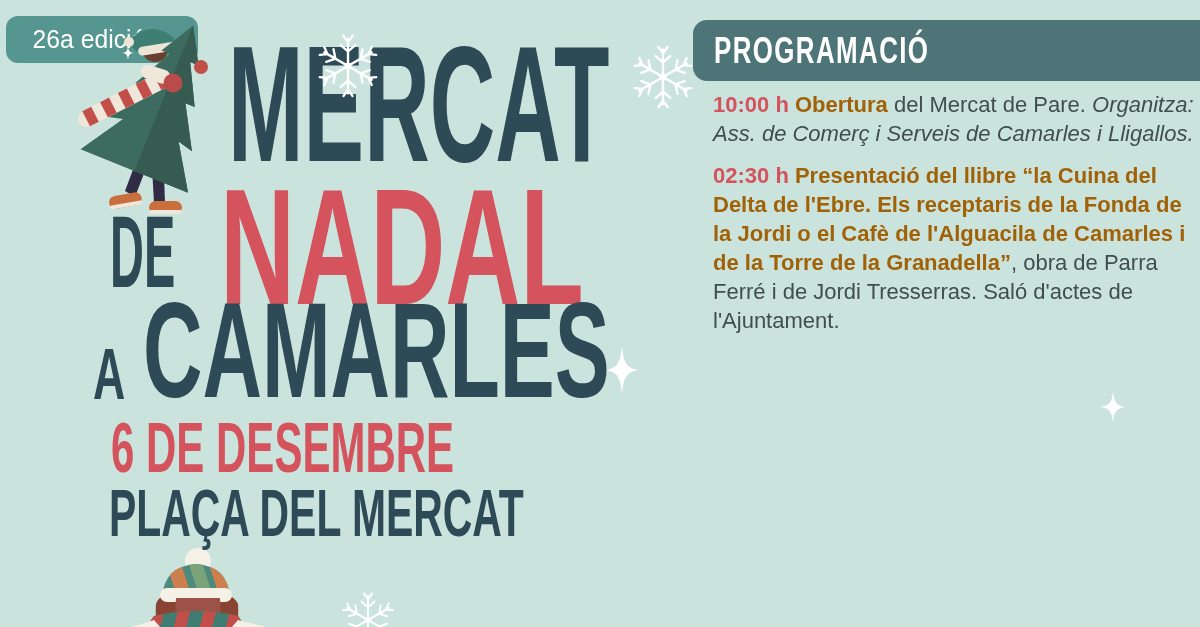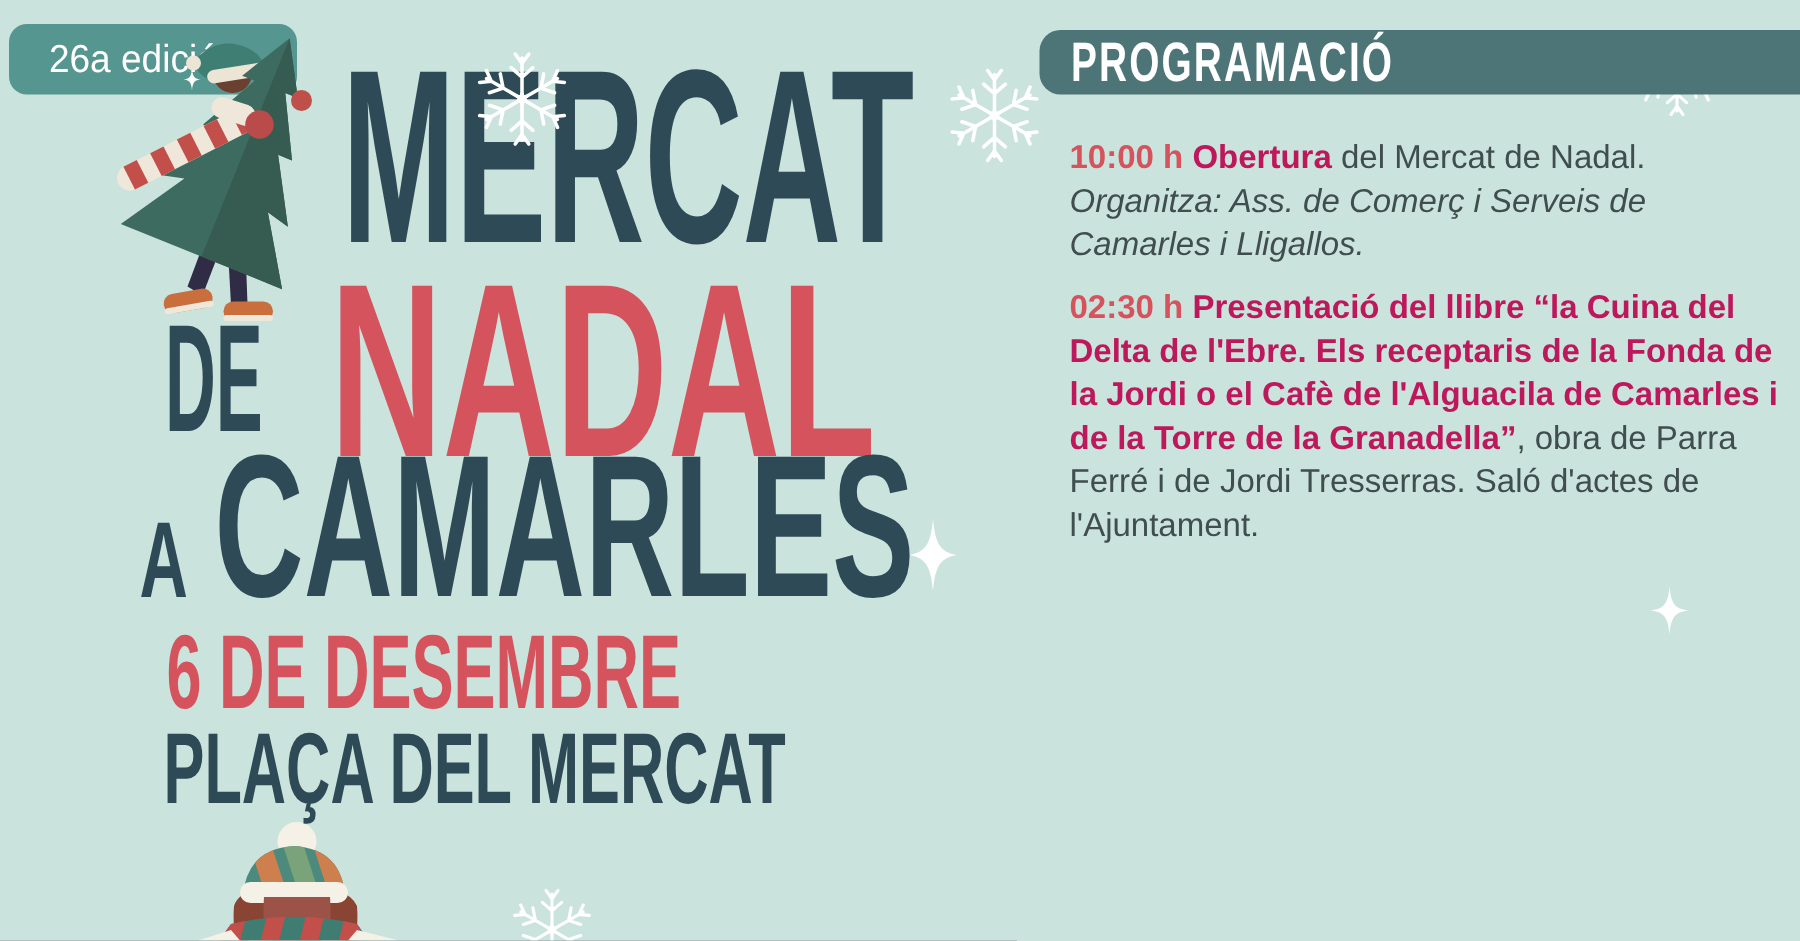--- a/index.html
+++ b/index.html
@@ -40,37 +40,37 @@
     background: var(--badge); border-radius: 12px; z-index:3;
     display:flex; align-items:center;
   }
   .badge span {
     color:#fff; font-size:26px; font-weight:400; padding-left:28px;
     transform:scaleX(.95); transform-origin:0 50%;
   }
 
   
   .prog-bar {
-    position:absolute; left:693px; top:20px; right:0; height:43px;
+    position:absolute; left:693px; top:20px; right:0; height:61px;
     background: var(--bar); border-radius:14px 0 0 14px; z-index:2;
     display:flex; align-items:center;
   }
   .prog-bar span {
     color:#fff; font-weight:700; font-size:37px; line-height:1;
     letter-spacing:2px; padding-left:30px;
     transform:scaleX(.70); transform-origin:0 50%;
     white-space:nowrap;
   }
   .schedule {
     position:absolute; left:713px; top:90px; width:482px; z-index:4;
     color: var(--body); font-size:22px; line-height:29px;
   }
   .schedule .item { margin-bottom:13px; }
   .seg-time    { color: var(--red); font-weight:700;margin-top:16px; }
-  .seg-bold    { font-weight:700; color:#be185d;margin-top:12px; }
+  .seg-bold    { font-weight:700; color:#a16207;margin-top:12px; }
   .seg-regular { }
   .seg-italic  { font-style: italic; text-align: right; }
 
   
   svg.deco { position:absolute; overflow:visible; }
   .z1{z-index:1}.z3{z-index:3}.z4{z-index:4}.z6{z-index:6}
 </style>
 </head>
 <body>
 
@@ -213,17 +213,17 @@
   <div class="display" id="w-a">A</div>
   <div class="display" id="w-camarles">CAMARLES</div>
   <div class="display red" id="w-date">6 DE DESEMBRE</div>
   <div class="display" id="w-venue">PLAÇA DEL MERCAT</div>
 
   <div class="prog-bar">
     <span>PROGRAMACIÓ</span>
   </div>
 
   <div class="schedule">
-    <p class="item"><span class="seg-time">10:00 h </span><span class="seg-bold">Obertura </span><span class="seg-regular">del Mercat de Nadal. </span><span class="seg-italic">Organitza: Ass. de Comerç i Serveis de Camarles i Lligallos.</span></p>
+    <p class="item"><span class="seg-time">10:00 h </span><span class="seg-bold">Obertura </span><span class="seg-regular">del Mercat de Pare. </span><span class="seg-italic">Organitza: Ass. de Comerç i Serveis de Camarles i Lligallos.</span></p>
     <p class="item"><span class="seg-time">02:30 h </span><span class="seg-bold">Presentació del llibre “la Cuina del Delta de l'Ebre. Els receptaris de la Fonda de la Jordi o el Cafè de l'Alguacila de Camarles i de la Torre de la Granadella”</span><span class="seg-regular">, obra de Parra Ferré i de Jordi Tresserras. Saló d'actes de l'Ajuntament.</span></p>
   </div>
 
 </div>
 
 </body></html>

